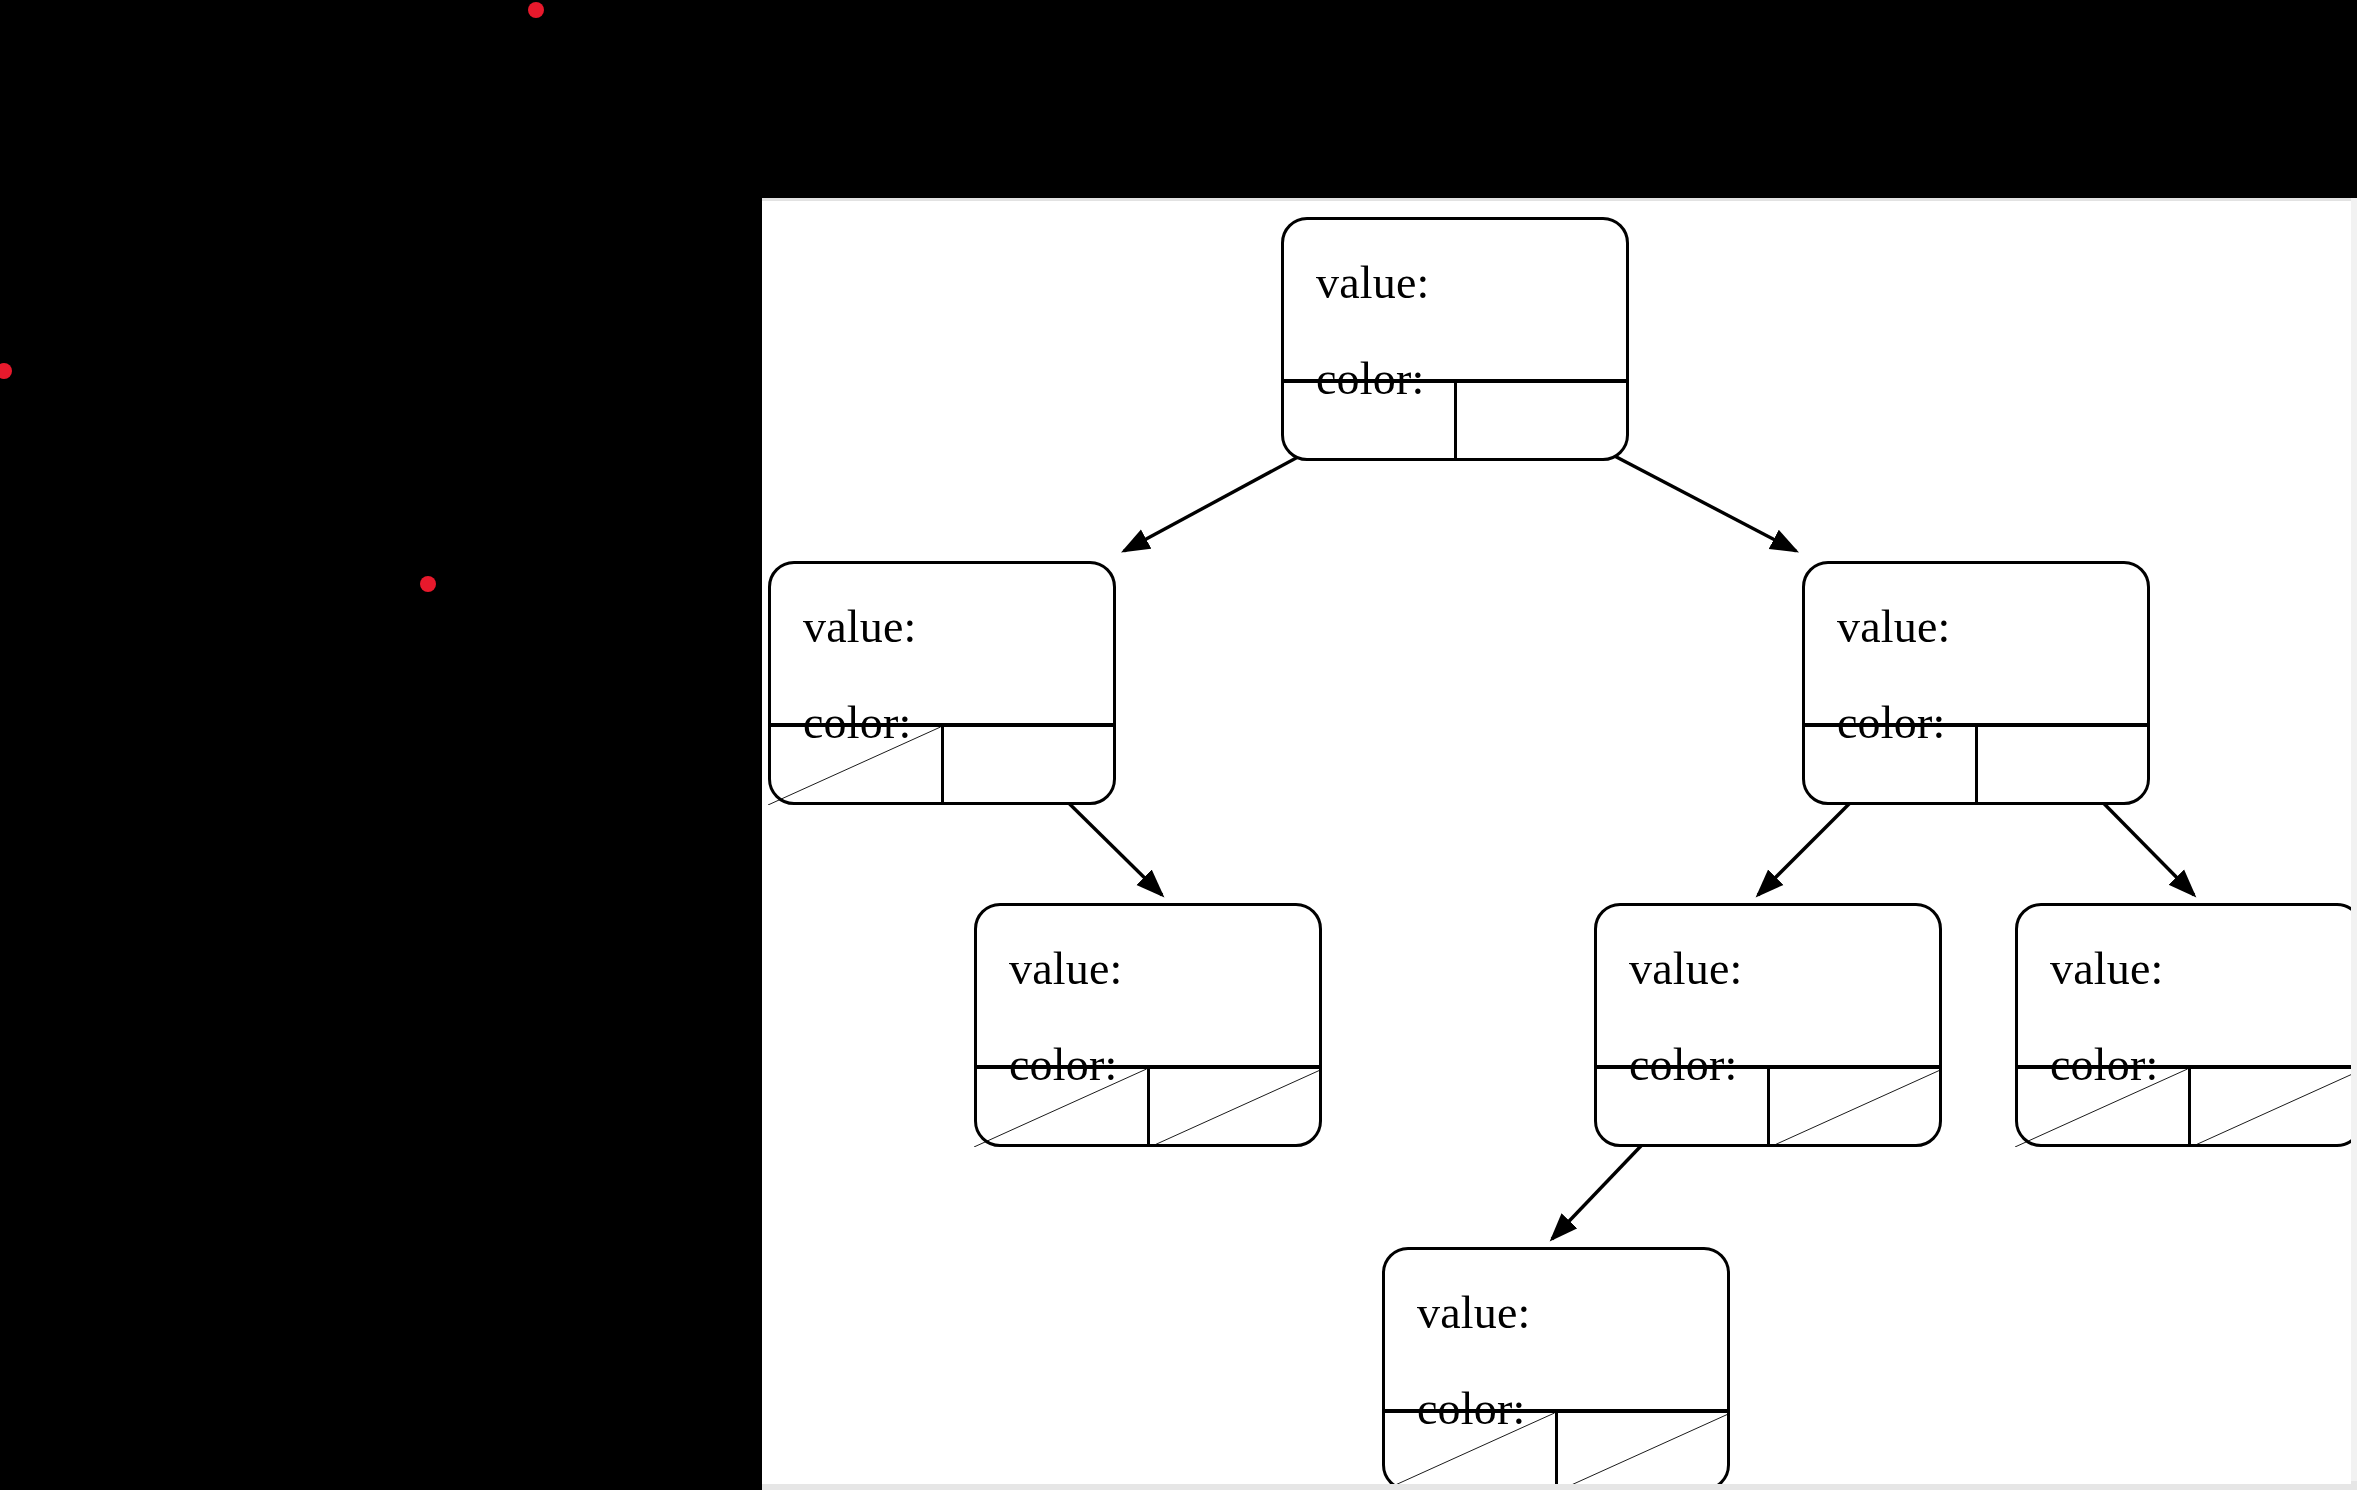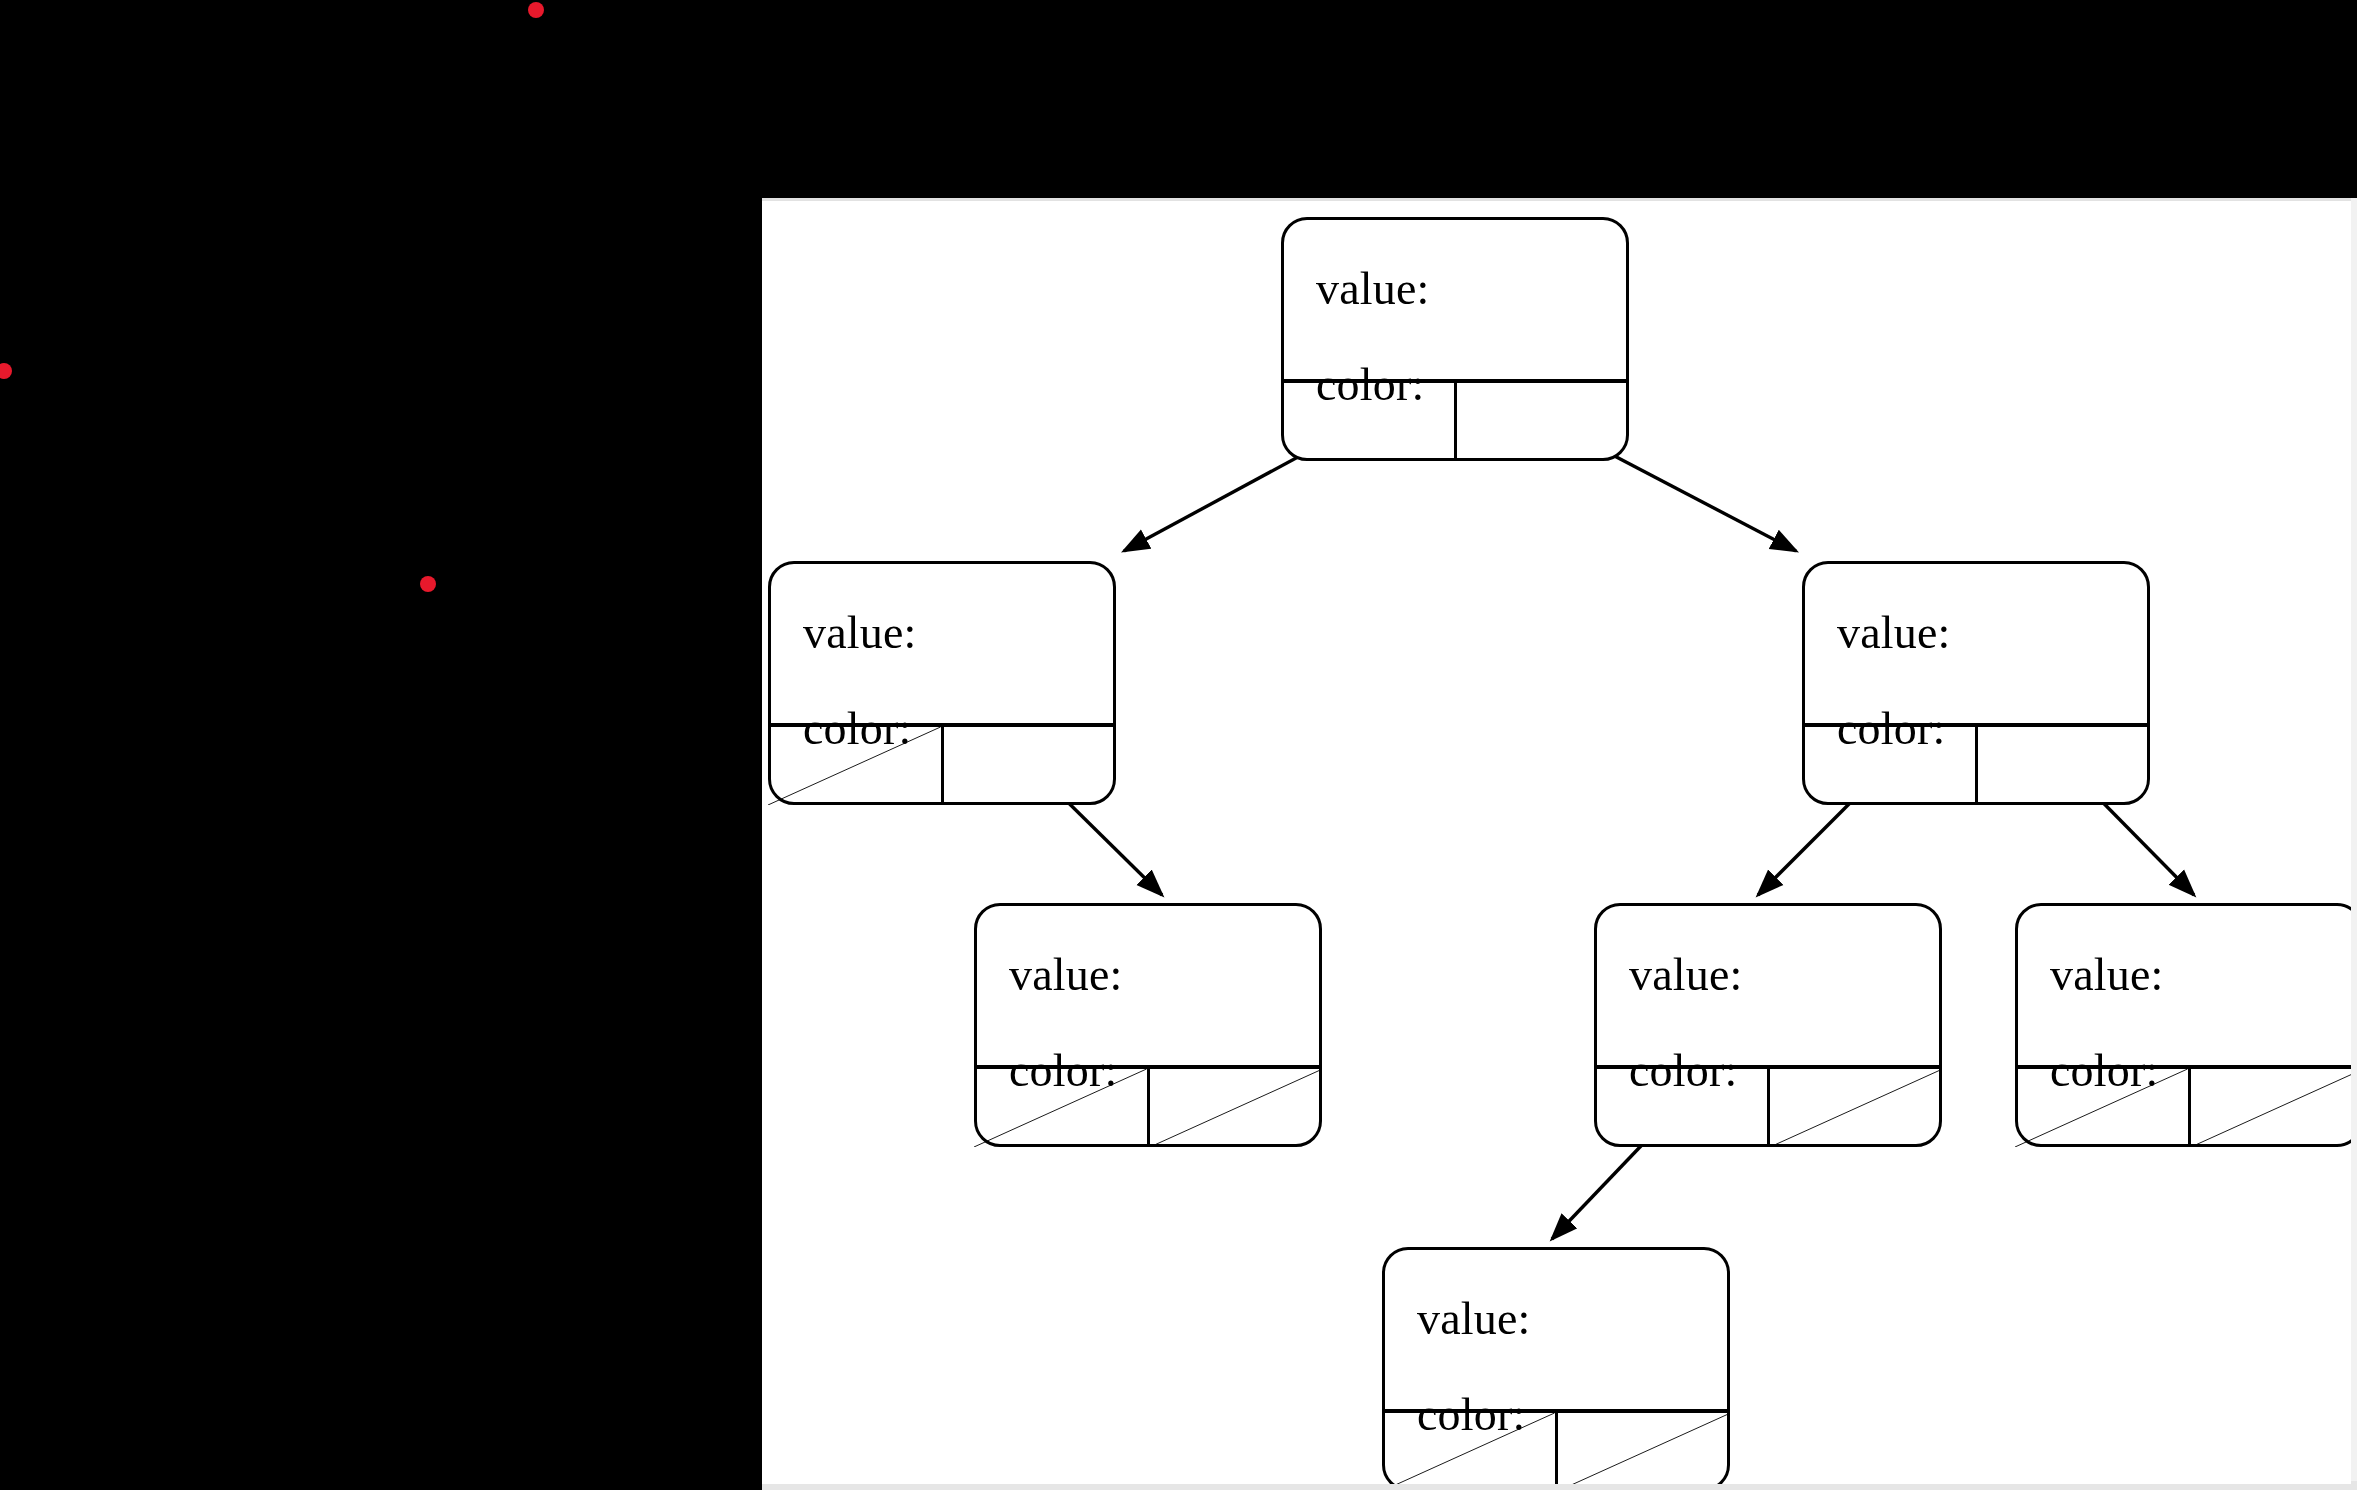--- a/index.html
+++ b/index.html
@@ -77,24 +77,24 @@
   .tree-node {
     position: absolute;
     box-sizing: border-box;
     border: 3px solid #000000;
     border-radius: 26px;
     background: #ffffff;
   }
   .node-body {
     position: absolute;
     left: 0;
-    top: 18px;
+    top: 0;
     right: 0;
     height: 164px;
-    padding: 28px 0 0 32px;
+    padding: 40px 0 0 32px;
     box-sizing: border-box;
   }
   .field-line {
     font-size: 46px;
     line-height: 1;
     color: #000000;
     letter-spacing: 0.2px;
   }
   .field-line.second {
     margin-top: 50px;

